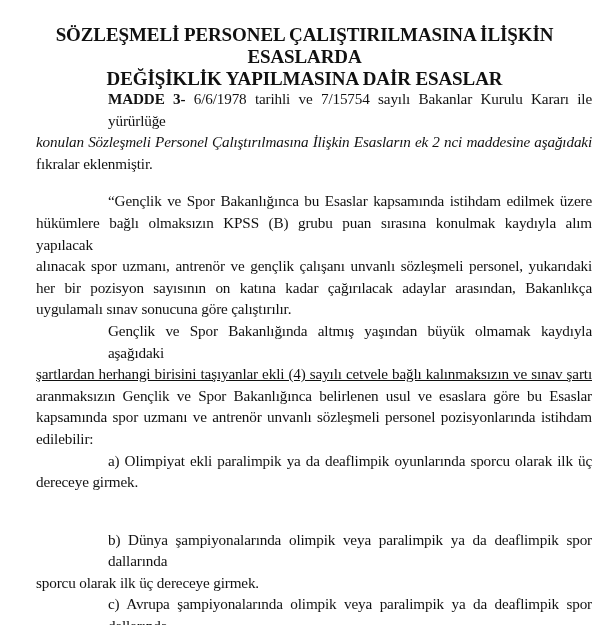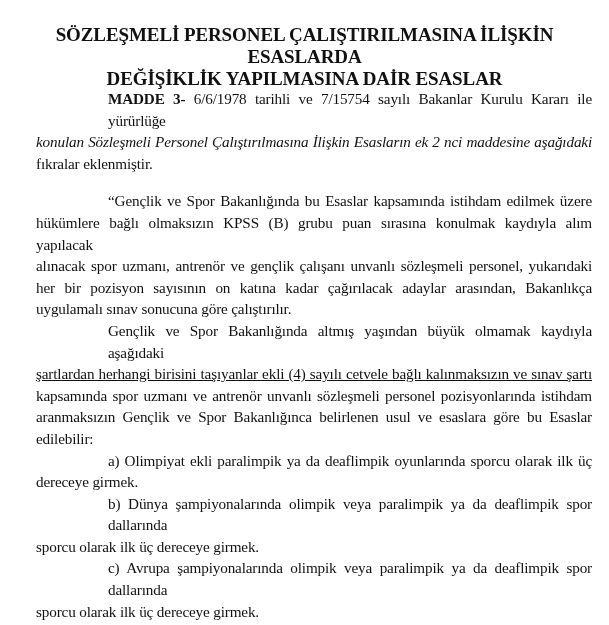--- a/index.html
+++ b/index.html
@@ -37,41 +37,41 @@
   <div class="body">
     <div>
       <span class="line ind" style="white-space: normal;"><span class="bold">MADDE 3-</span><span> 6/6/1978 tarihli ve 7/15754 sayılı Bakanlar Kurulu Kararı ile yürürlüğe</span></span>
       <span class="line" style="white-space: normal; font-style: italic;">konulan Sözleşmeli Personel Çalıştırılmasına İlişkin Esasların ek 2 nci maddesine aşağıdaki</span>
       <span class="line last" style="white-space: normal;">fıkralar eklenmiştir.</span>
     </div>
 
     <div class="gap"></div>
 
     <div>
-      <span class="line ind" style="white-space: normal;">“Gençlik ve Spor Bakanlığında bu Esaslar kapsamında istihdam edilmek üzere</span>
+      <span class="line ind" style="white-space: normal;">“Gençlik ve Spor Bakanlığınca bu Esaslar kapsamında istihdam edilmek üzere</span>
       <span class="line" style="white-space: normal;">hükümlere bağlı olmaksızın KPSS (B) grubu puan sırasına konulmak kaydıyla alım yapılacak</span>
       <span class="line" style="white-space: normal;">alınacak spor uzmanı, antrenör ve gençlik çalışanı unvanlı sözleşmeli personel, yukarıdaki</span>
       <span class="line" style="white-space: normal;">her bir pozisyon sayısının on katına kadar çağırılacak adaylar arasından, Bakanlıkça</span>
       <span class="line last" style="white-space: normal;">uygulamalı sınav sonucuna göre çalıştırılır.</span>
     </div>
 
     <div>
       <span class="line ind" style="white-space: normal;">Gençlik ve Spor Bakanlığında altmış yaşından büyük olmamak kaydıyla aşağıdaki</span>
       <span class="line" style="white-space: normal; text-decoration: underline;">şartlardan herhangi birisini taşıyanlar ekli (4) sayılı cetvele bağlı kalınmaksızın ve sınav şartı</span>
+      <span class="line" style="white-space: normal;">aranmaksızın Gençlik ve Spor Bakanlığınca belirlenen usul ve esaslara göre bu Esaslar</span>
       <span class="line" style="white-space: normal;">kapsamında spor uzmanı ve antrenör unvanlı sözleşmeli personel pozisyonlarında istihdam</span>
-      <span class="line" style="white-space: normal;">aranmaksızın Gençlik ve Spor Bakanlığınca belirlenen usul ve esaslara göre bu Esaslar</span>
       <span class="line last" style="white-space: normal;">edilebilir:</span>
     </div>
 
     <div>
       <span class="line ind" style="white-space: normal;">a) Olimpiyat ekli paralimpik ya da deaflimpik oyunlarında sporcu olarak ilk üç</span>
       <span class="line last" style="white-space: normal;">dereceye girmek.</span>
     </div>
     <div>
-      <span class="line ind" style="white-space: normal;">b) Dünya şampiyonalarında olimpik veya paralimpik ya da deaflimpik spor dallarında</span>
+      <span class="line ind" style="white-space: normal; margin-top: 36px;">b) Dünya şampiyonalarında olimpik veya paralimpik ya da deaflimpik spor dallarında</span>
       <span class="line last" style="white-space: normal;">sporcu olarak ilk üç dereceye girmek.</span>
     </div>
     <div>
       <span class="line ind" style="white-space: normal;">c) Avrupa şampiyonalarında olimpik veya paralimpik ya da deaflimpik spor dallarında</span>
       <span class="line last" style="white-space: normal;">sporcu olarak ilk üç dereceye girmek.</span>
     </div>
 
   </div>
 </div>
 

